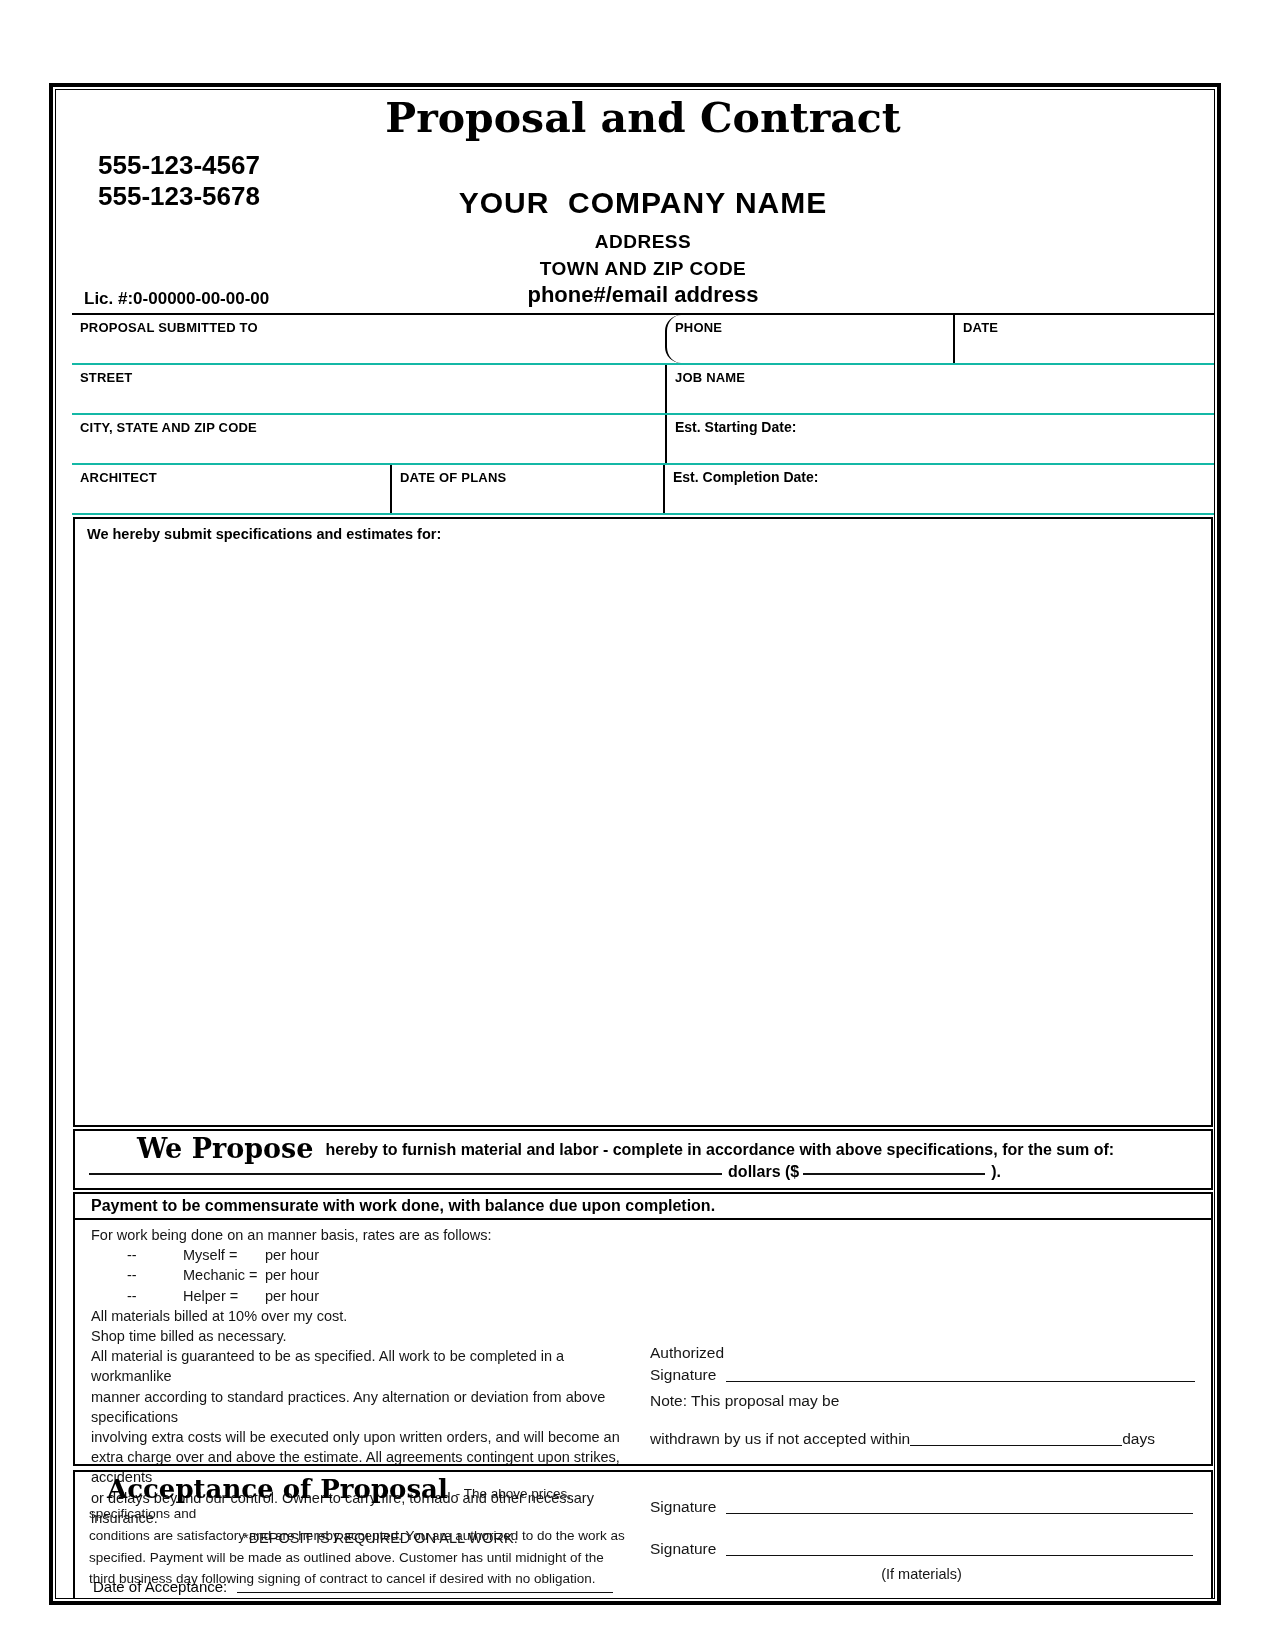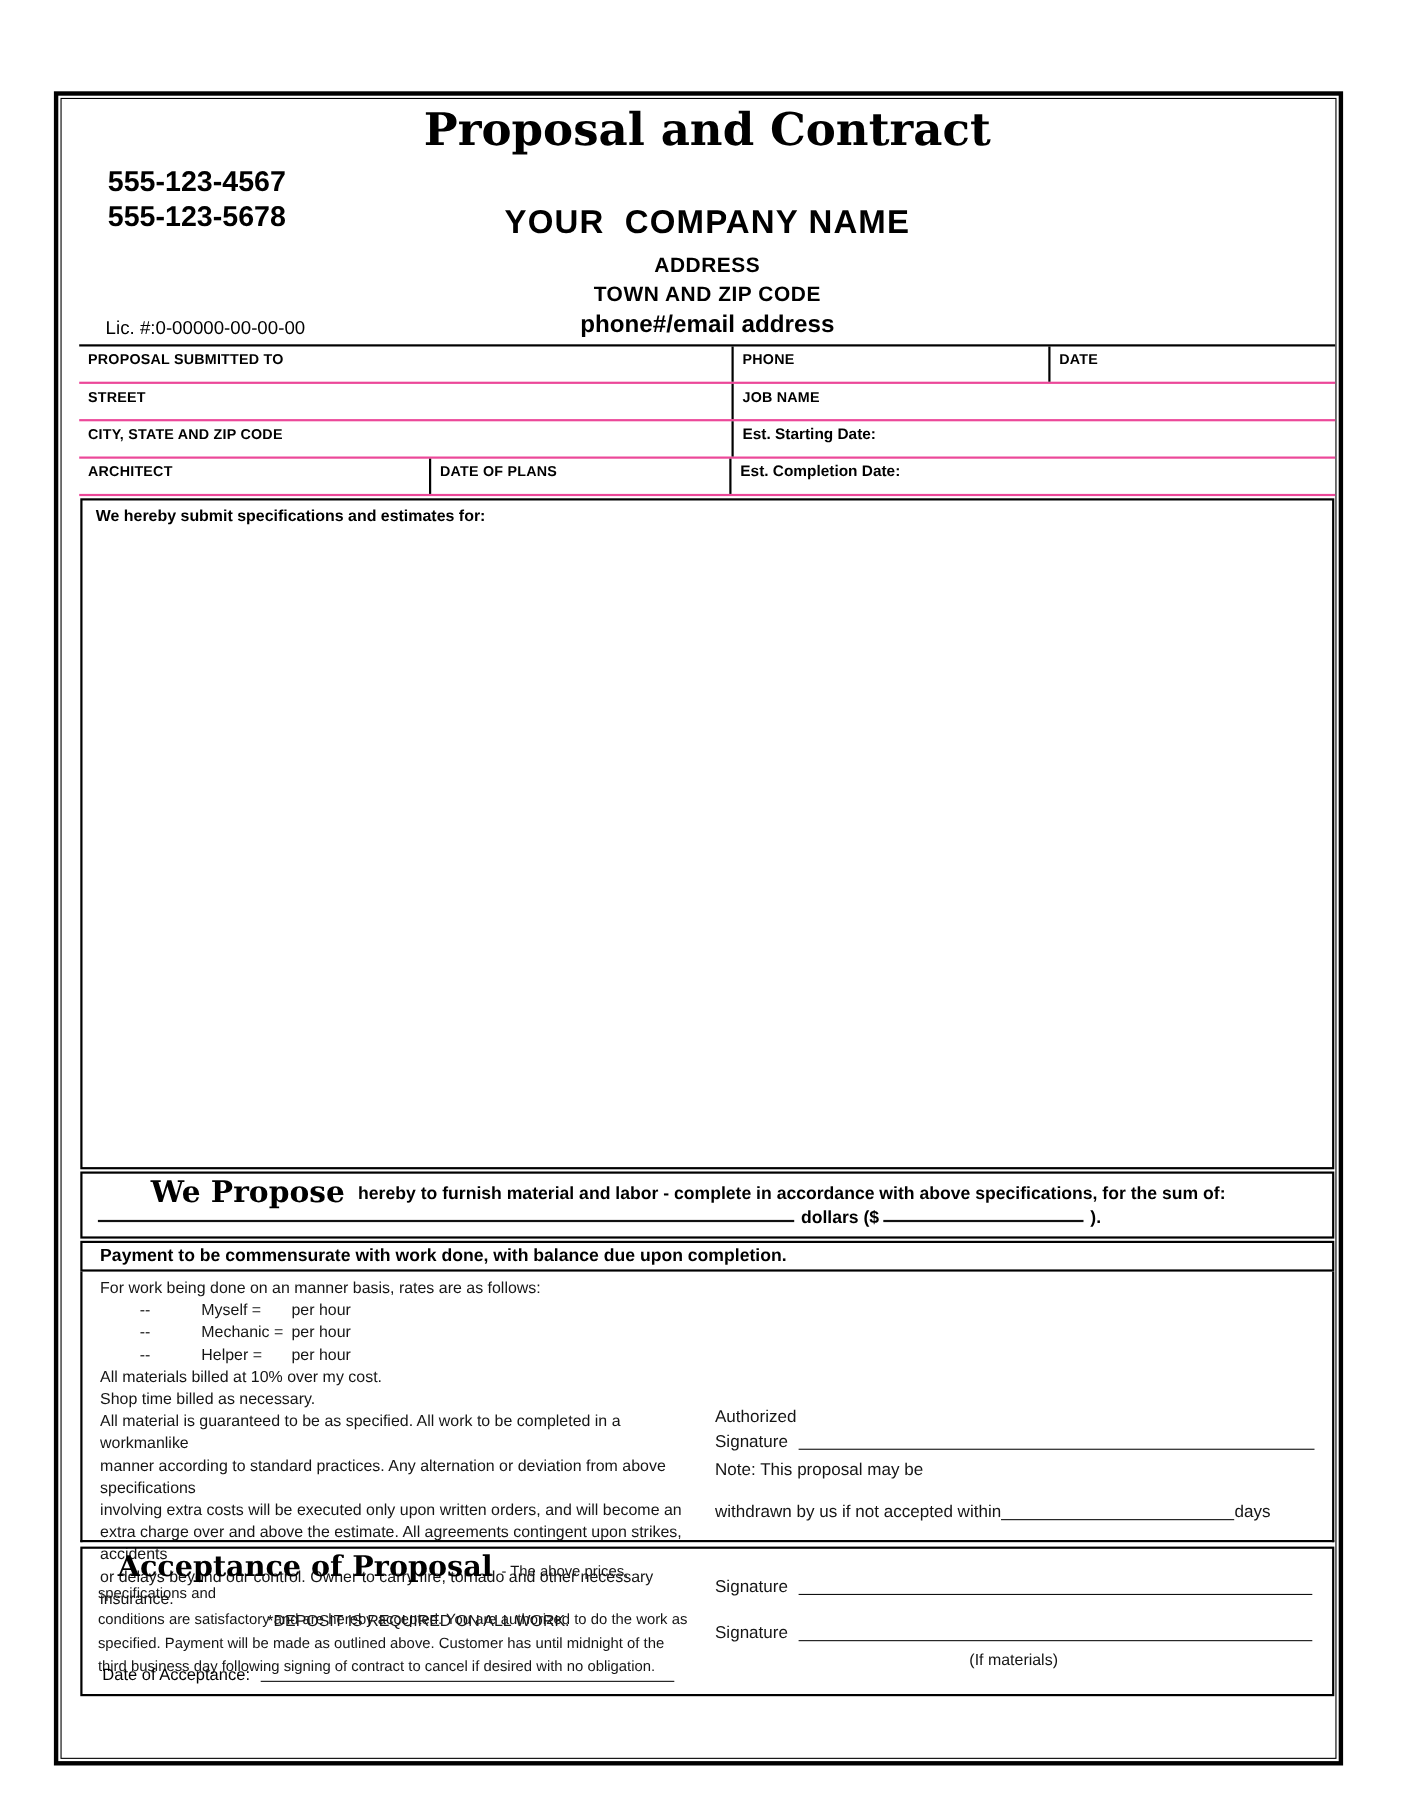--- a/index.html
+++ b/index.html
@@ -14,32 +14,32 @@
   .header { position:relative; height:223px; }
   .hdr-title { position:absolute; top:4px; left:0; right:0; text-align:center;
                font-family:"DejaVu Serif", serif; font-weight:bold; font-size:41px; }
   .hdr-phones { position:absolute; left:26px; top:60px; font-size:26px; font-weight:bold; line-height:31px; }
   .hdr-company { position:absolute; top:96px; left:0; right:0; text-align:center;
                  font-size:30px; font-weight:bold; letter-spacing:1px; white-space:pre; }
   .hdr-address { position:absolute; top:141px; left:0; right:0; text-align:center;
                  font-size:19px; font-weight:bold; letter-spacing:.5px; }
   .hdr-town    { position:absolute; top:168px; left:0; right:0; text-align:center;
                  font-size:19px; font-weight:bold; letter-spacing:.5px; }
-  .hdr-lic     { position:absolute; left:24px; top:199px; font-size:17px; font-weight:normal; }
+  .hdr-lic     { position:absolute; left:12px; top:199px; font-size:17px; font-weight:bold; }
   .hdr-contact { position:absolute; top:192px; left:0; right:0; text-align:center;
                  font-size:22px; font-weight:bold; }
 
   
   .grid { border-top:2px solid #000; }
-  .g-row { display:flex; height:34px; border-bottom:2px solid #ec4899; box-sizing:border-box; }
+  .g-row { display:flex; height:50px; border-bottom:2px solid #14b8a6; box-sizing:border-box; }
   .g-cell { box-sizing:border-box; padding:3px 8px; }
   .g-cell + .g-cell { border-left:2px solid #000; }
   .g-lbl { font-size:13px; font-weight:bold; letter-spacing:.2px; }
   .g-est { font-size:14px; font-weight:bold; letter-spacing:0; }
-  .w-main { width:593px; } .w-phone { width:288px; } .w-rest { flex:1; }
+  .w-main { width:593px; } .w-phone { width:288px;border-radius:16px; } .w-rest { flex:1; }
   .w-arch { width:318px; } .w-plans { width:273px; }
 
   
   .bigbox { margin:2px 1px 0 1px; border:2px solid #000; height:610px; box-sizing:border-box;
             padding:7px 12px; font-size:14.5px; font-weight:bold; }
 
   
   .propose { margin:2px 1px 0 1px; border:2px solid #000; box-sizing:border-box; padding:2px 14px 7px; }
   .propose-line1 { font-size:16px; font-weight:bold; height:30px; white-space:nowrap; }
   .propose-lead { font-family:"DejaVu Serif", serif; font-size:27px; font-weight:bold;

